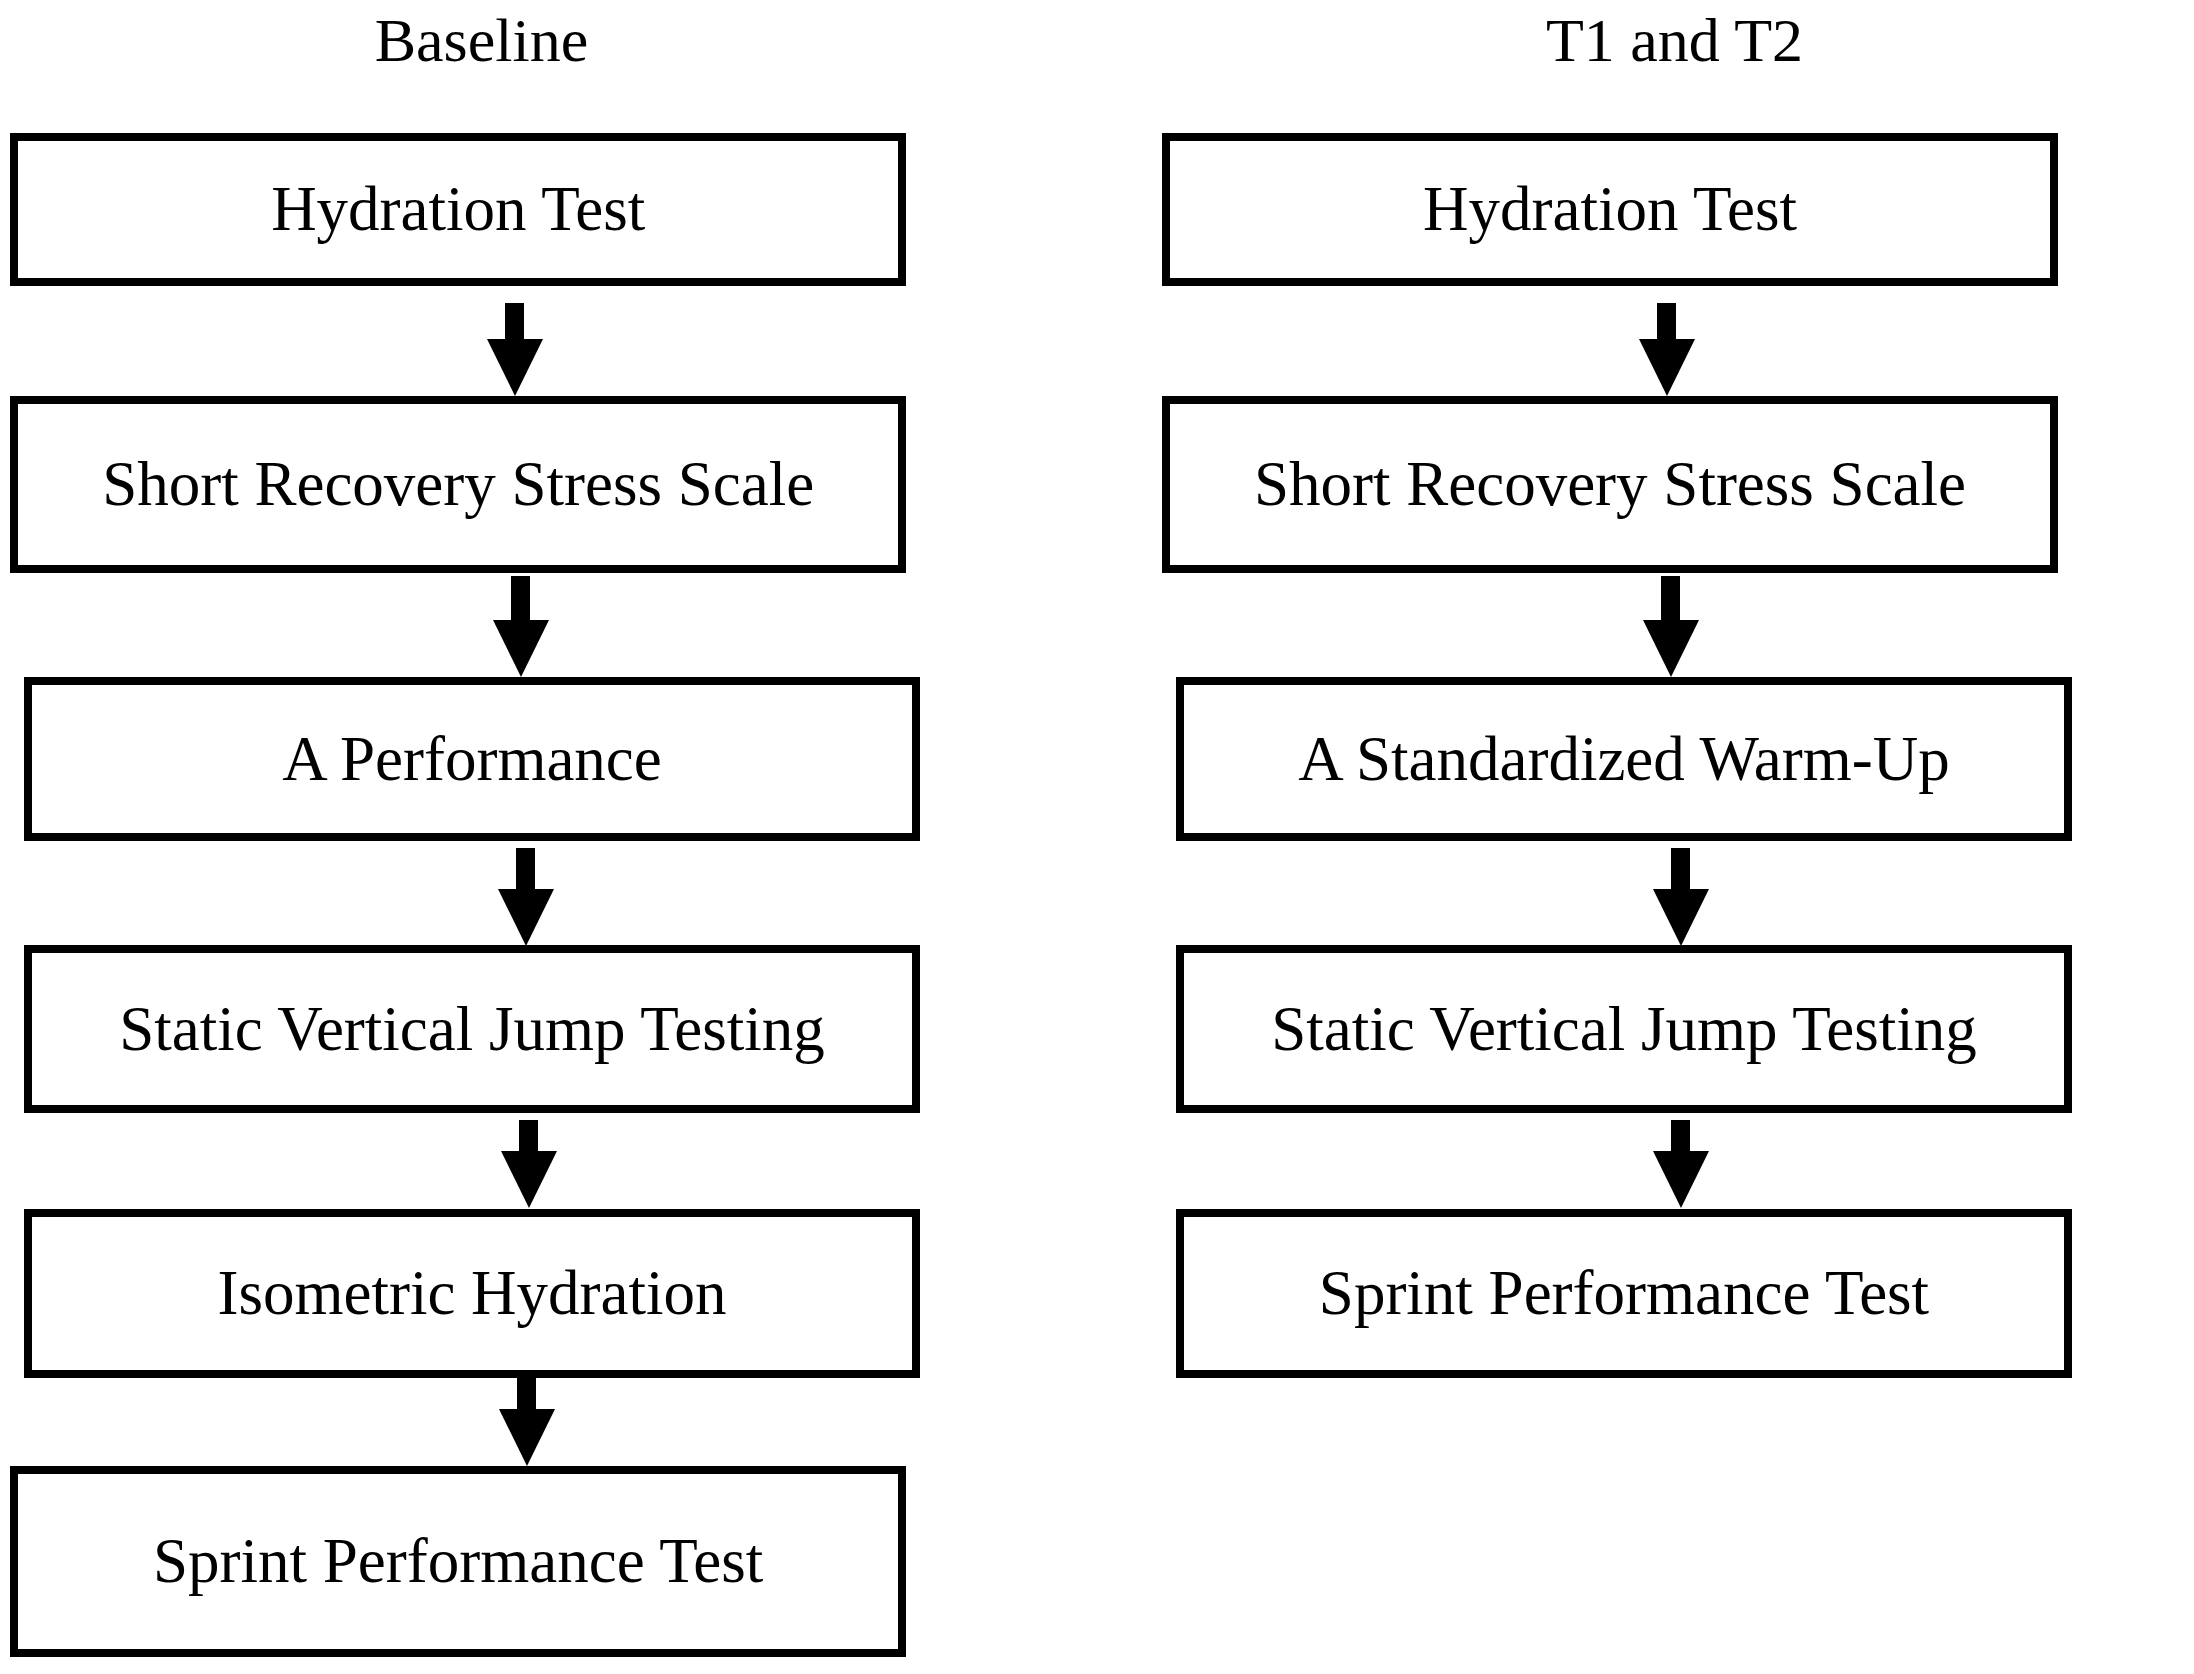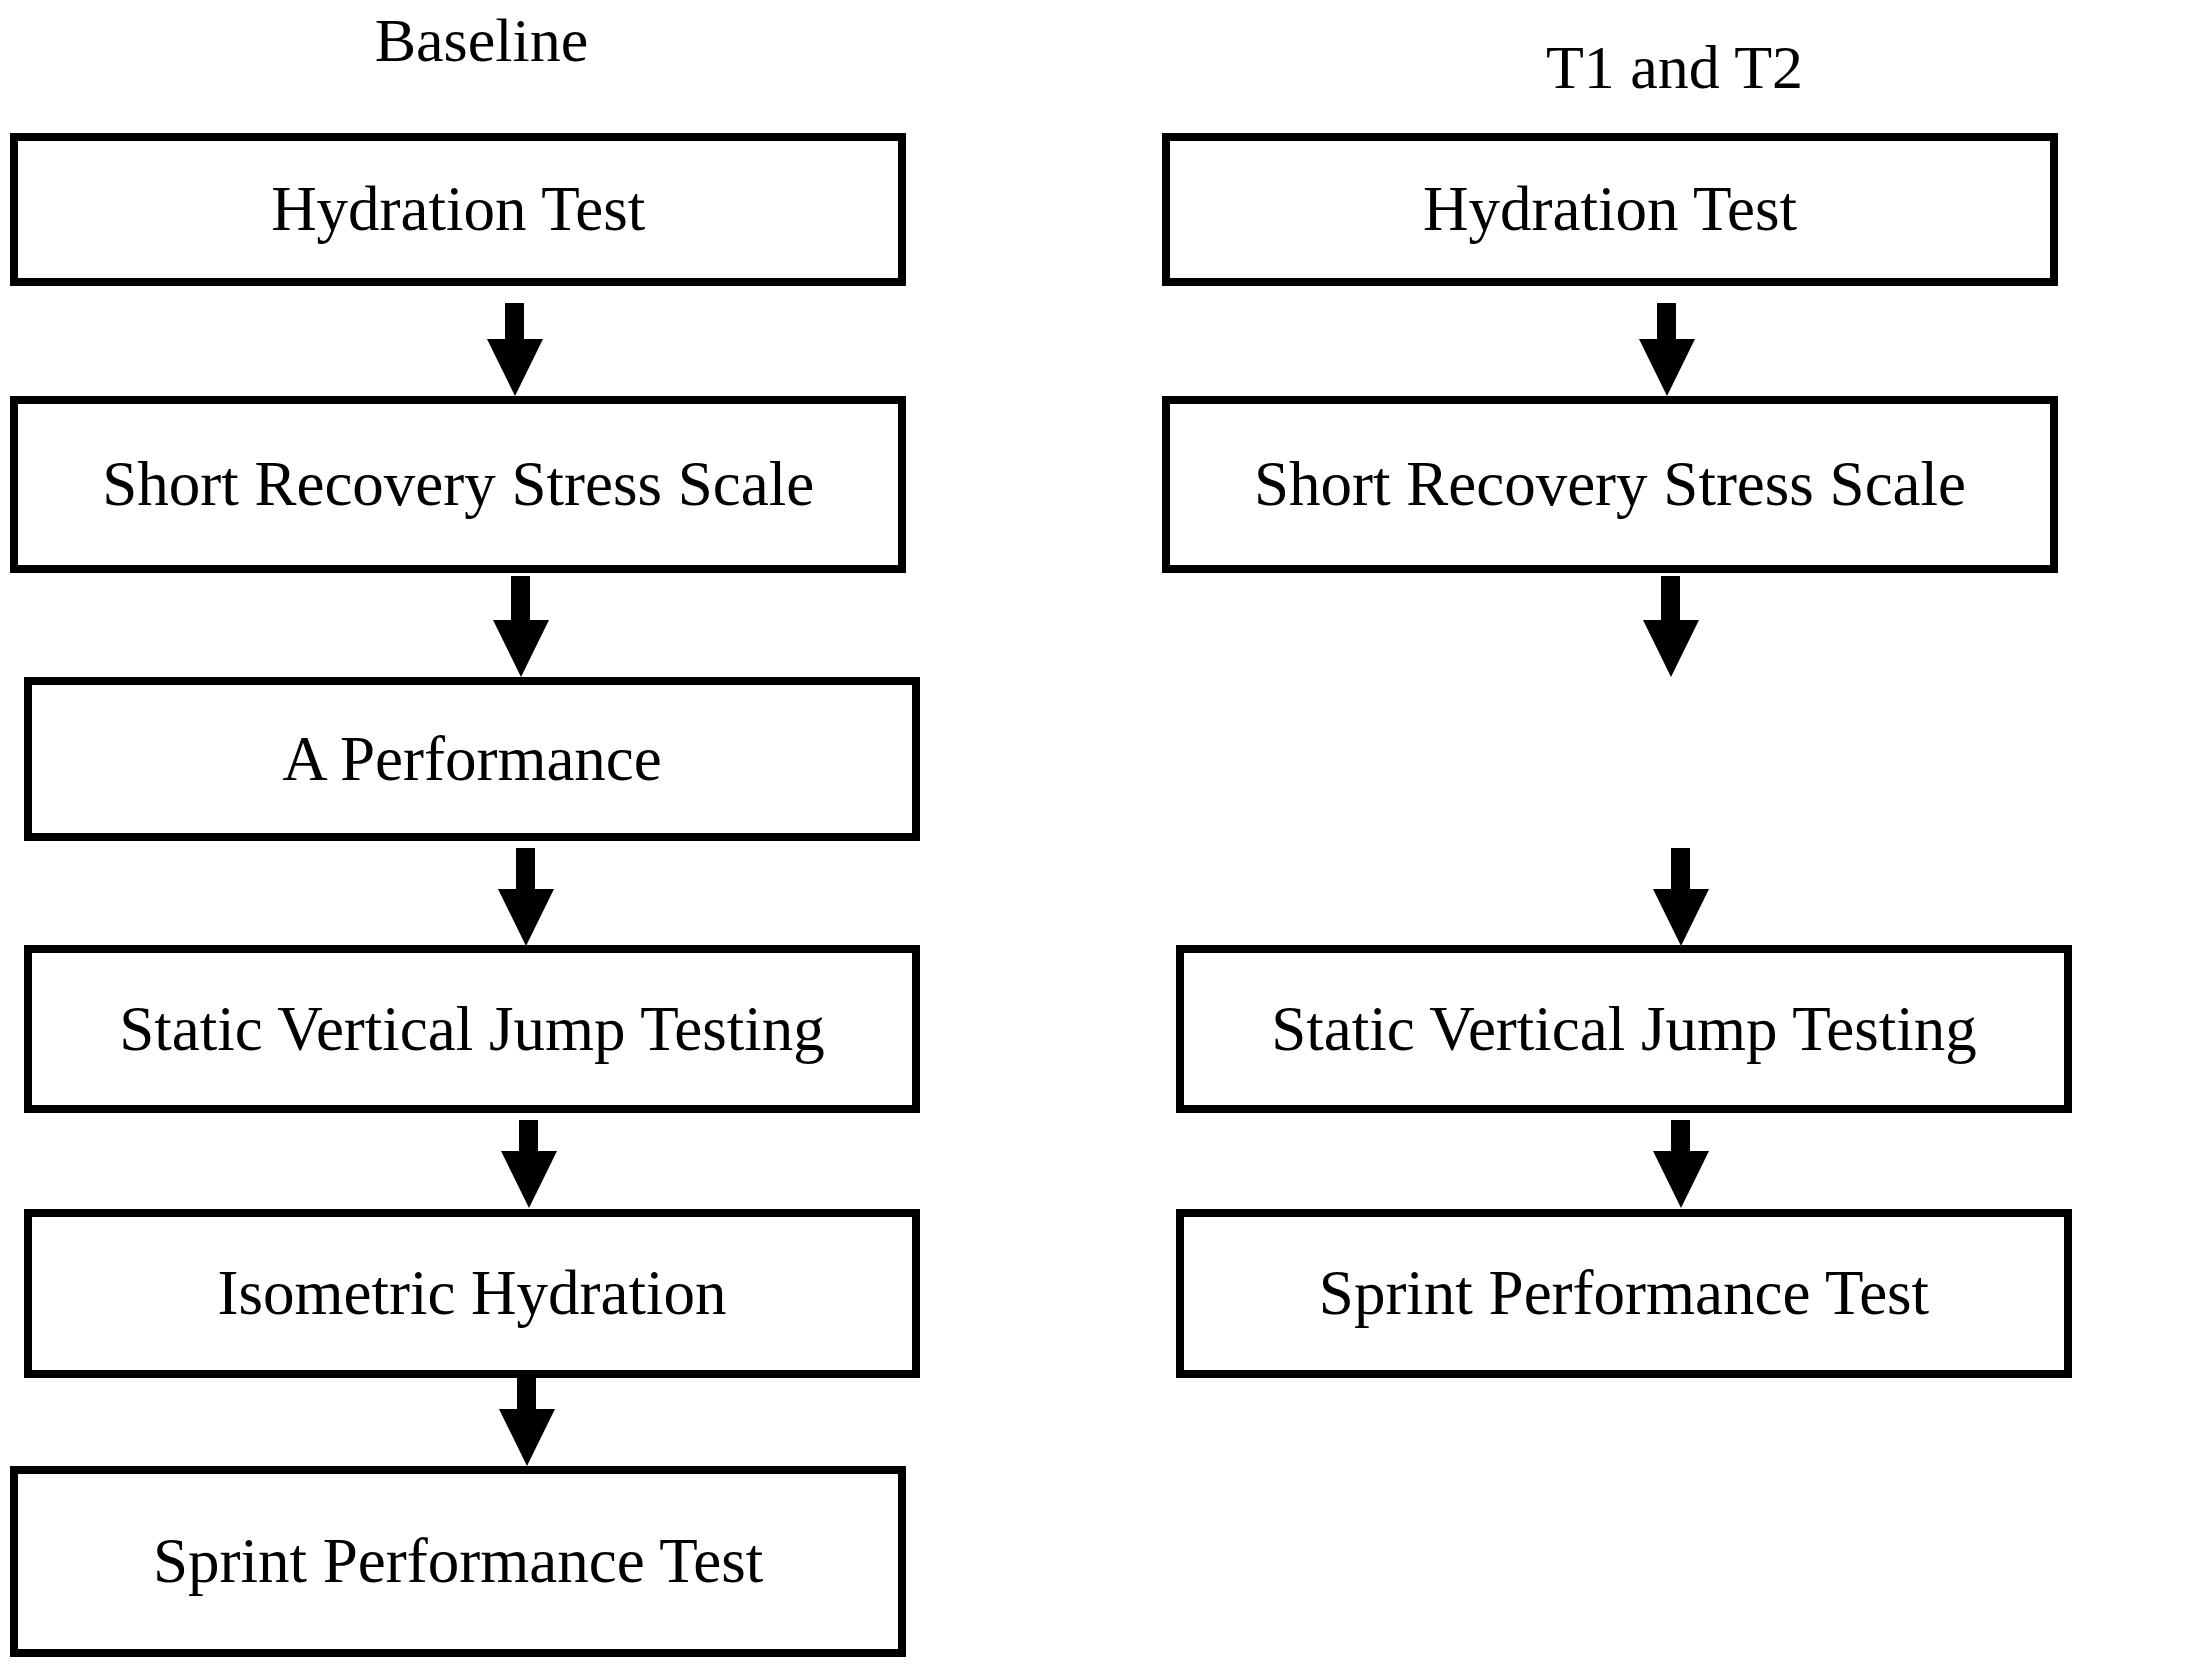--- a/index.html
+++ b/index.html
@@ -61,21 +61,21 @@
     border-right:28.4px solid transparent;
     border-top:57px solid var(--line);
   }
 </style>
 </head>
 <body>
 
 <div class="canvas">
 
   <div class="col-title" style="left:226px;">Baseline</div>
-  <div class="col-title" style="left:1419px;margin-top:27px;">T1 and T2</div>
+  <div class="col-title" style="left:1419px;">T1 and T2</div>
 
   <div class="flow-box" style="left:10.2px;top:133px;height:153px;">Hydration Test</div>
   <div class="flow-box" style="left:10.2px;top:396px;height:177px;">Short Recovery Stress Scale</div>
   <div class="flow-box" style="left:24px;top:677px;height:164px;">A Performance</div>
   <div class="flow-box" style="left:24px;top:945px;height:168px;">Static Vertical Jump Testing</div>
   <div class="flow-box" style="left:24px;top:1209px;height:169px;">Isometric Hydration</div>
   <div class="flow-box" style="left:10.2px;top:1466px;height:191px;">Sprint Performance Test</div>
 
   <div class="arrow" style="left:486px;top:303px;height:93px;">
     <div class="arrow-stem"></div>
@@ -93,20 +93,21 @@
     <div class="arrow-stem"></div>
     <div class="arrow-head"></div>
   </div>
   <div class="arrow" style="left:498px;top:1377px;height:89px;">
     <div class="arrow-stem"></div>
     <div class="arrow-head"></div>
   </div>
 
   <div class="flow-box" style="left:1162px;top:133px;height:153px;">Hydration Test</div>
   <div class="flow-box" style="left:1162px;top:396px;height:177px;">Short Recovery Stress Scale</div>
+  <div class="flow-box" style="left:1176px;top:677px;height:164px;">A Standardized Warm-Up</div>
   <div class="flow-box" style="left:1176px;top:945px;height:168px;">Static Vertical Jump Testing</div>
   <div class="flow-box" style="left:1176px;top:1209px;height:169px;">Sprint Performance Test</div>
 
   <div class="arrow" style="left:1638px;top:303px;height:93px;">
     <div class="arrow-stem"></div>
     <div class="arrow-head"></div>
   </div>
   <div class="arrow" style="left:1642px;top:576px;height:101px;">
     <div class="arrow-stem"></div>
     <div class="arrow-head"></div>

